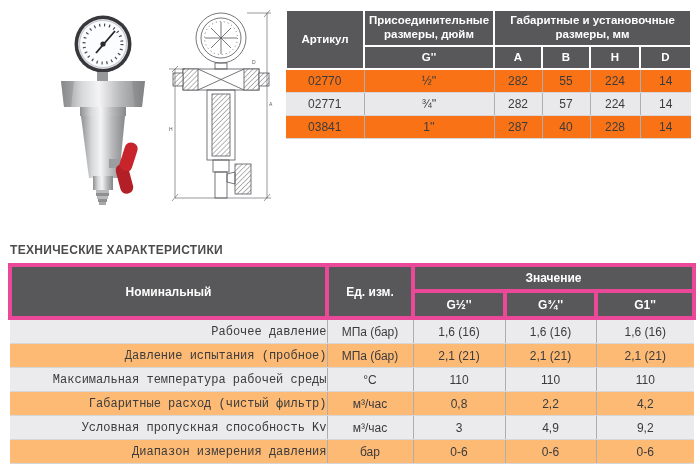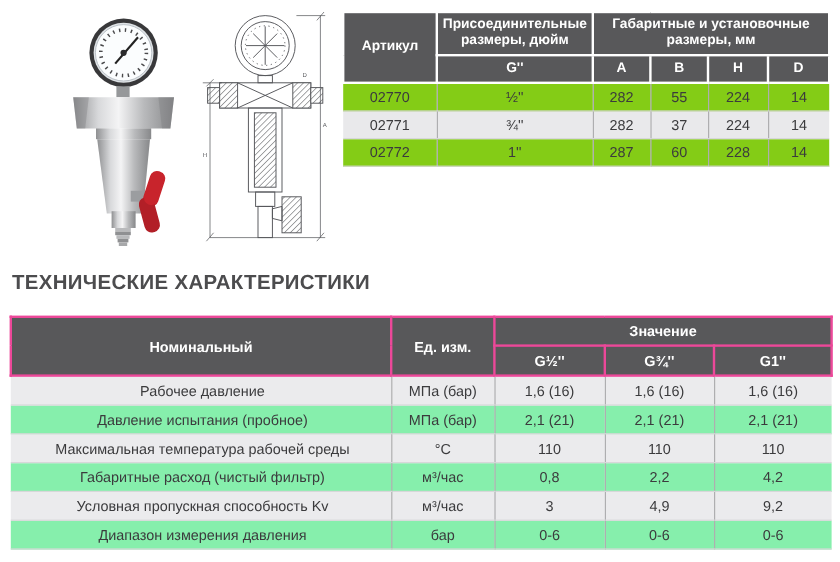--- a/index.html
+++ b/index.html
@@ -9,36 +9,36 @@
   }
   table{border-collapse:collapse;table-layout:fixed;}
   th{background:#58585a;color:#ffffff;font-weight:bold;text-align:center;vertical-align:middle;}
 
   
   .spec-table{position:absolute;left:285px;top:9px;width:405px;font-size:12px;}
   .spec-table th{font-size:11.5px;line-height:1.18;border:2px solid #ffffff;padding:1px 2px;}
   .spec-table thead tr:nth-child(1) th{height:32px;}
   .spec-table thead tr:nth-child(2) th{height:19px;}
   .spec-table td{height:22px;text-align:center;border-right:1px solid #aeaeb0;
-    border-bottom:1px solid #d7d7d9;padding:0;background:#84cc16;}
+    border-bottom:1px solid #d7d7d9;padding:0;background:#f97316;}
   .spec-table td:last-child{border-right:none;}
   .spec-table tr.alt td{background:#e9e9eb;}
 
   
-  .section-title{position:absolute;left:10px;top:226px;font-size:17px;font-weight:bold;
+  .section-title{position:absolute;left:10px;top:243px;font-size:12px;font-weight:bold;
     color:#4c4c4e;letter-spacing:.3px;}
 
   
   .tech-table{position:absolute;left:8px;top:263px;width:684px;font-size:12px;}
-  .tech-table th{font-size:12px;border:2px solid #ec4899;padding:1px 2px;}
+  .tech-table th{font-size:12px;border:4px solid #ec4899;padding:1px 2px;}
   .tech-table thead tr:nth-child(1) th{height:20px;}
   .tech-table thead tr:nth-child(2) th{height:21px;}
   .tech-table td{height:23px;text-align:center;border-right:1px solid #aeaeb0;
-    border-bottom:1px solid #d7d7d9;padding:0;background:#86efac;}
-  .tech-table td:first-child{text-align:center;padding-left:3px;}
+    border-bottom:1px solid #d7d7d9;padding:0;background:#fdba74;}
+  .tech-table td:first-child{text-align:right;padding-left:3px;font-family:Liberation Mono, monospace;}
   .tech-table td:last-child{border-right:none;}
   .tech-table tr.alt td{background:#ebebed;}
 
   .photo{position:absolute;left:46px;top:8px;width:115px;height:198px;}
   .drawing{position:absolute;left:166px;top:6px;width:110px;height:200px;}
 </style>
 </head>
 <body>
 
 <div class="page">
@@ -160,29 +160,29 @@
         <td>½''</td>
         <td>282</td>
         <td>55</td>
         <td>224</td>
         <td>14</td>
       </tr>
       <tr class="alt">
         <td>02771</td>
         <td>¾''</td>
         <td>282</td>
-        <td>37</td>
+        <td>57</td>
         <td>224</td>
         <td>14</td>
       </tr>
       <tr>
-        <td>02772</td>
+        <td>03841</td>
         <td>1''</td>
         <td>287</td>
-        <td>60</td>
+        <td>40</td>
         <td>228</td>
         <td>14</td>
       </tr>
     </tbody>
   </table>
 
   <div class="section-title">ТЕХНИЧЕСКИЕ ХАРАКТЕРИСТИКИ</div>
 
   <table class="tech-table">
     <colgroup>

